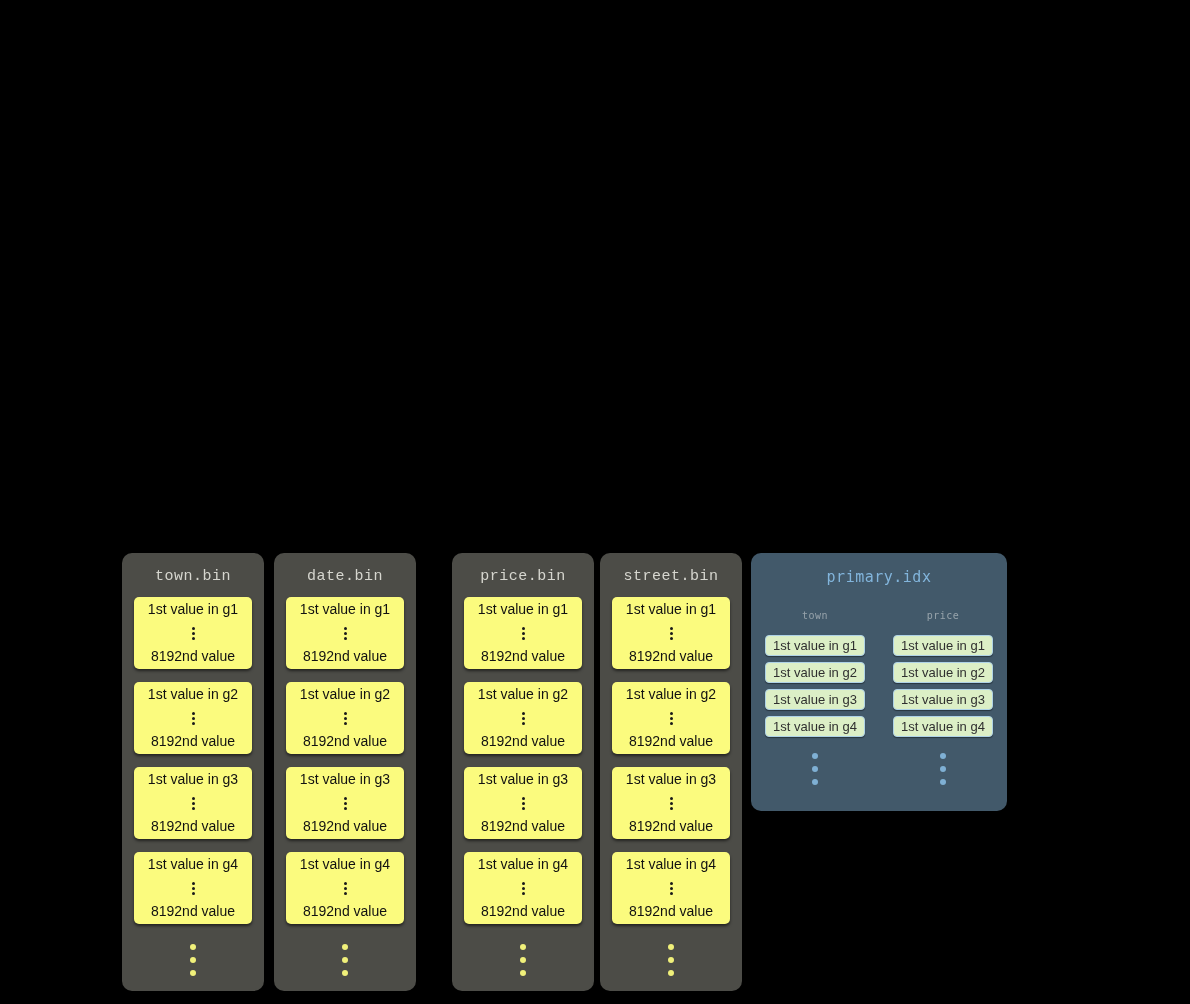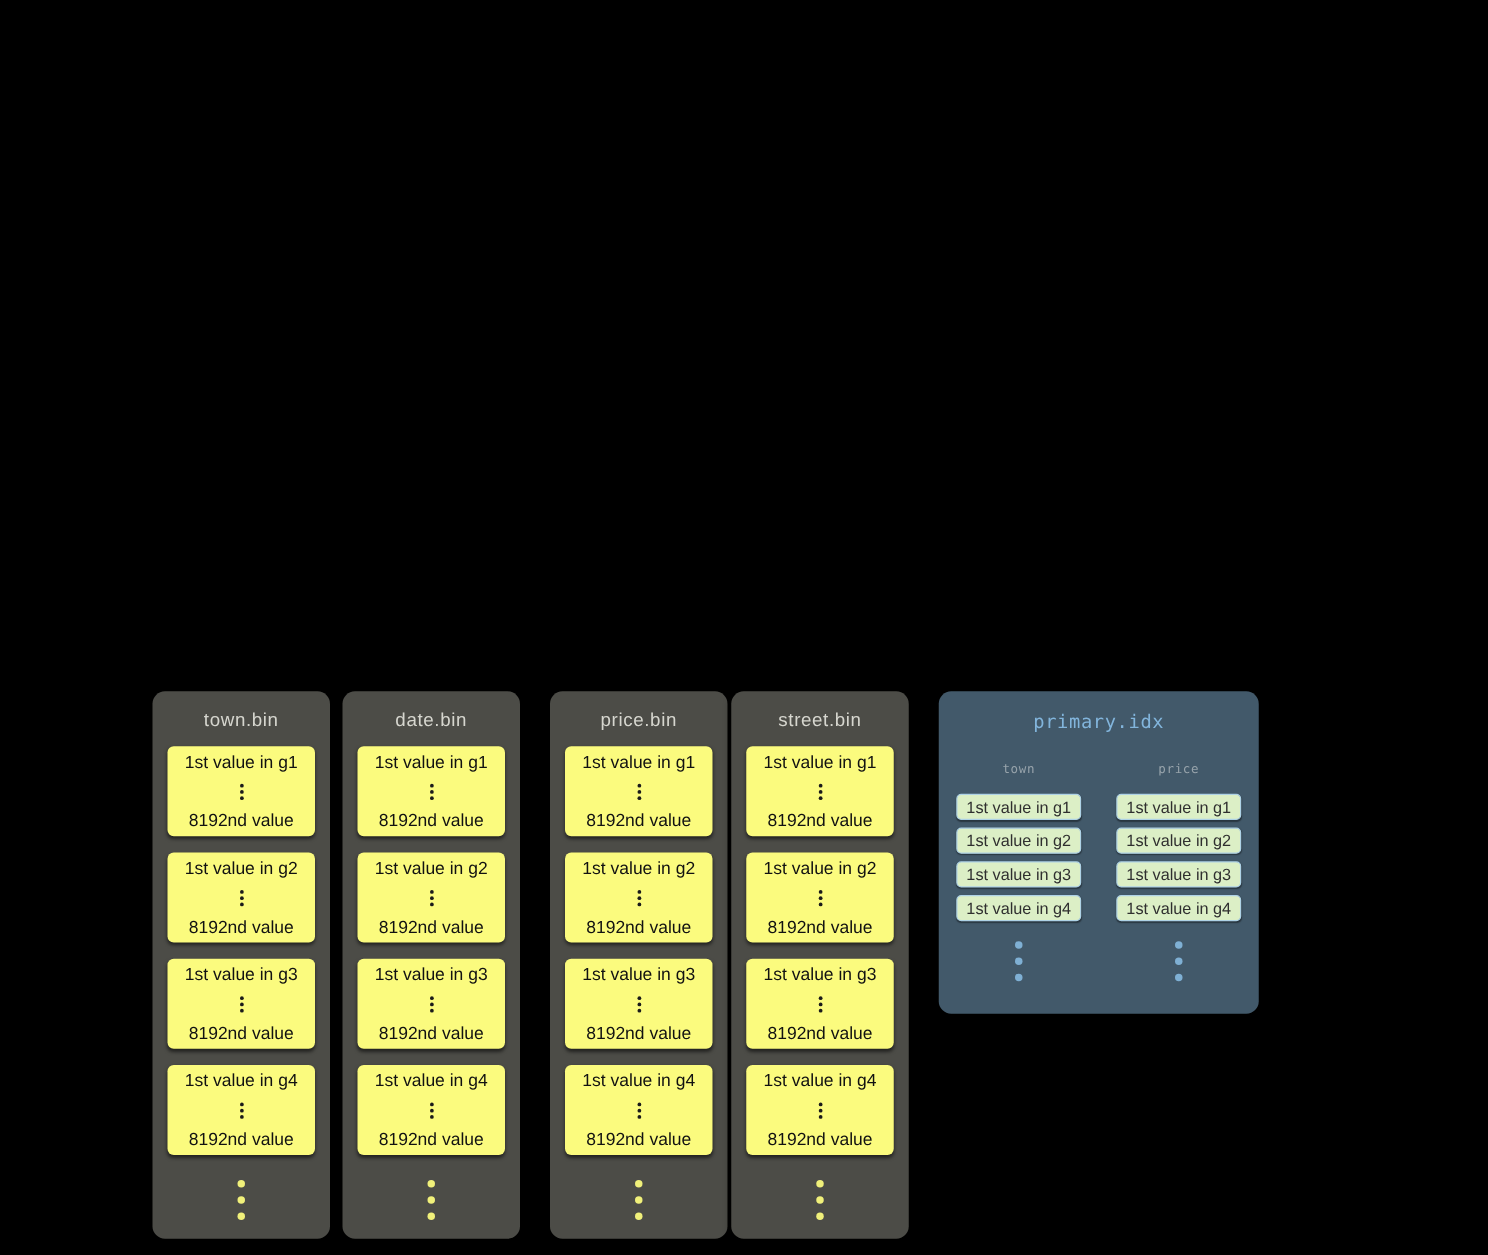--- a/index.html
+++ b/index.html
@@ -20,21 +20,21 @@
   .bin-card {
     position: absolute;
     top: 553px;
     width: 142px;
     height: 438px;
     background: #4c4c47;
     border-radius: 10px;
     box-shadow: 0 2px 6px rgba(0,0,0,0.6);
   }
   .bin-title {
-    font-family: Liberation Sans, sans-serif;
+    font-family: Liberation Mono, monospace;
     font-size: 15px;
     color: #d6d6cf;
     text-align: center;
     padding: 15px 0 12px 0;
     letter-spacing: 0.5px;
   }
   .blocks { padding: 0 12px; }
   .granule {
     height: 72px;
     box-sizing: border-box;
@@ -215,21 +215,21 @@
         <div>8192nd value</div>
       </div>
     </div>
     <div class="more-dots yellow">
         <i></i>
         <i></i>
         <i></i>
       </div>
   </div>
 
-  <div class="bin-card" style="left:440px">
+  <div class="bin-card" style="left:452px">
     <div class="bin-title">price.bin</div>
     <div class="blocks">
       <div class="granule">
         <div>1st value in g1</div>
         <div class="vdots">
             <i></i>
             <i></i>
             <i></i>
           </div>
         <div>8192nd value</div>
@@ -262,21 +262,21 @@
         <div>8192nd value</div>
       </div>
     </div>
     <div class="more-dots yellow">
         <i></i>
         <i></i>
         <i></i>
       </div>
   </div>
 
-  <div class="bin-card" style="left:585px">
+  <div class="bin-card" style="left:600px">
     <div class="bin-title">street.bin</div>
     <div class="blocks">
       <div class="granule">
         <div>1st value in g1</div>
         <div class="vdots">
             <i></i>
             <i></i>
             <i></i>
           </div>
         <div>8192nd value</div>

